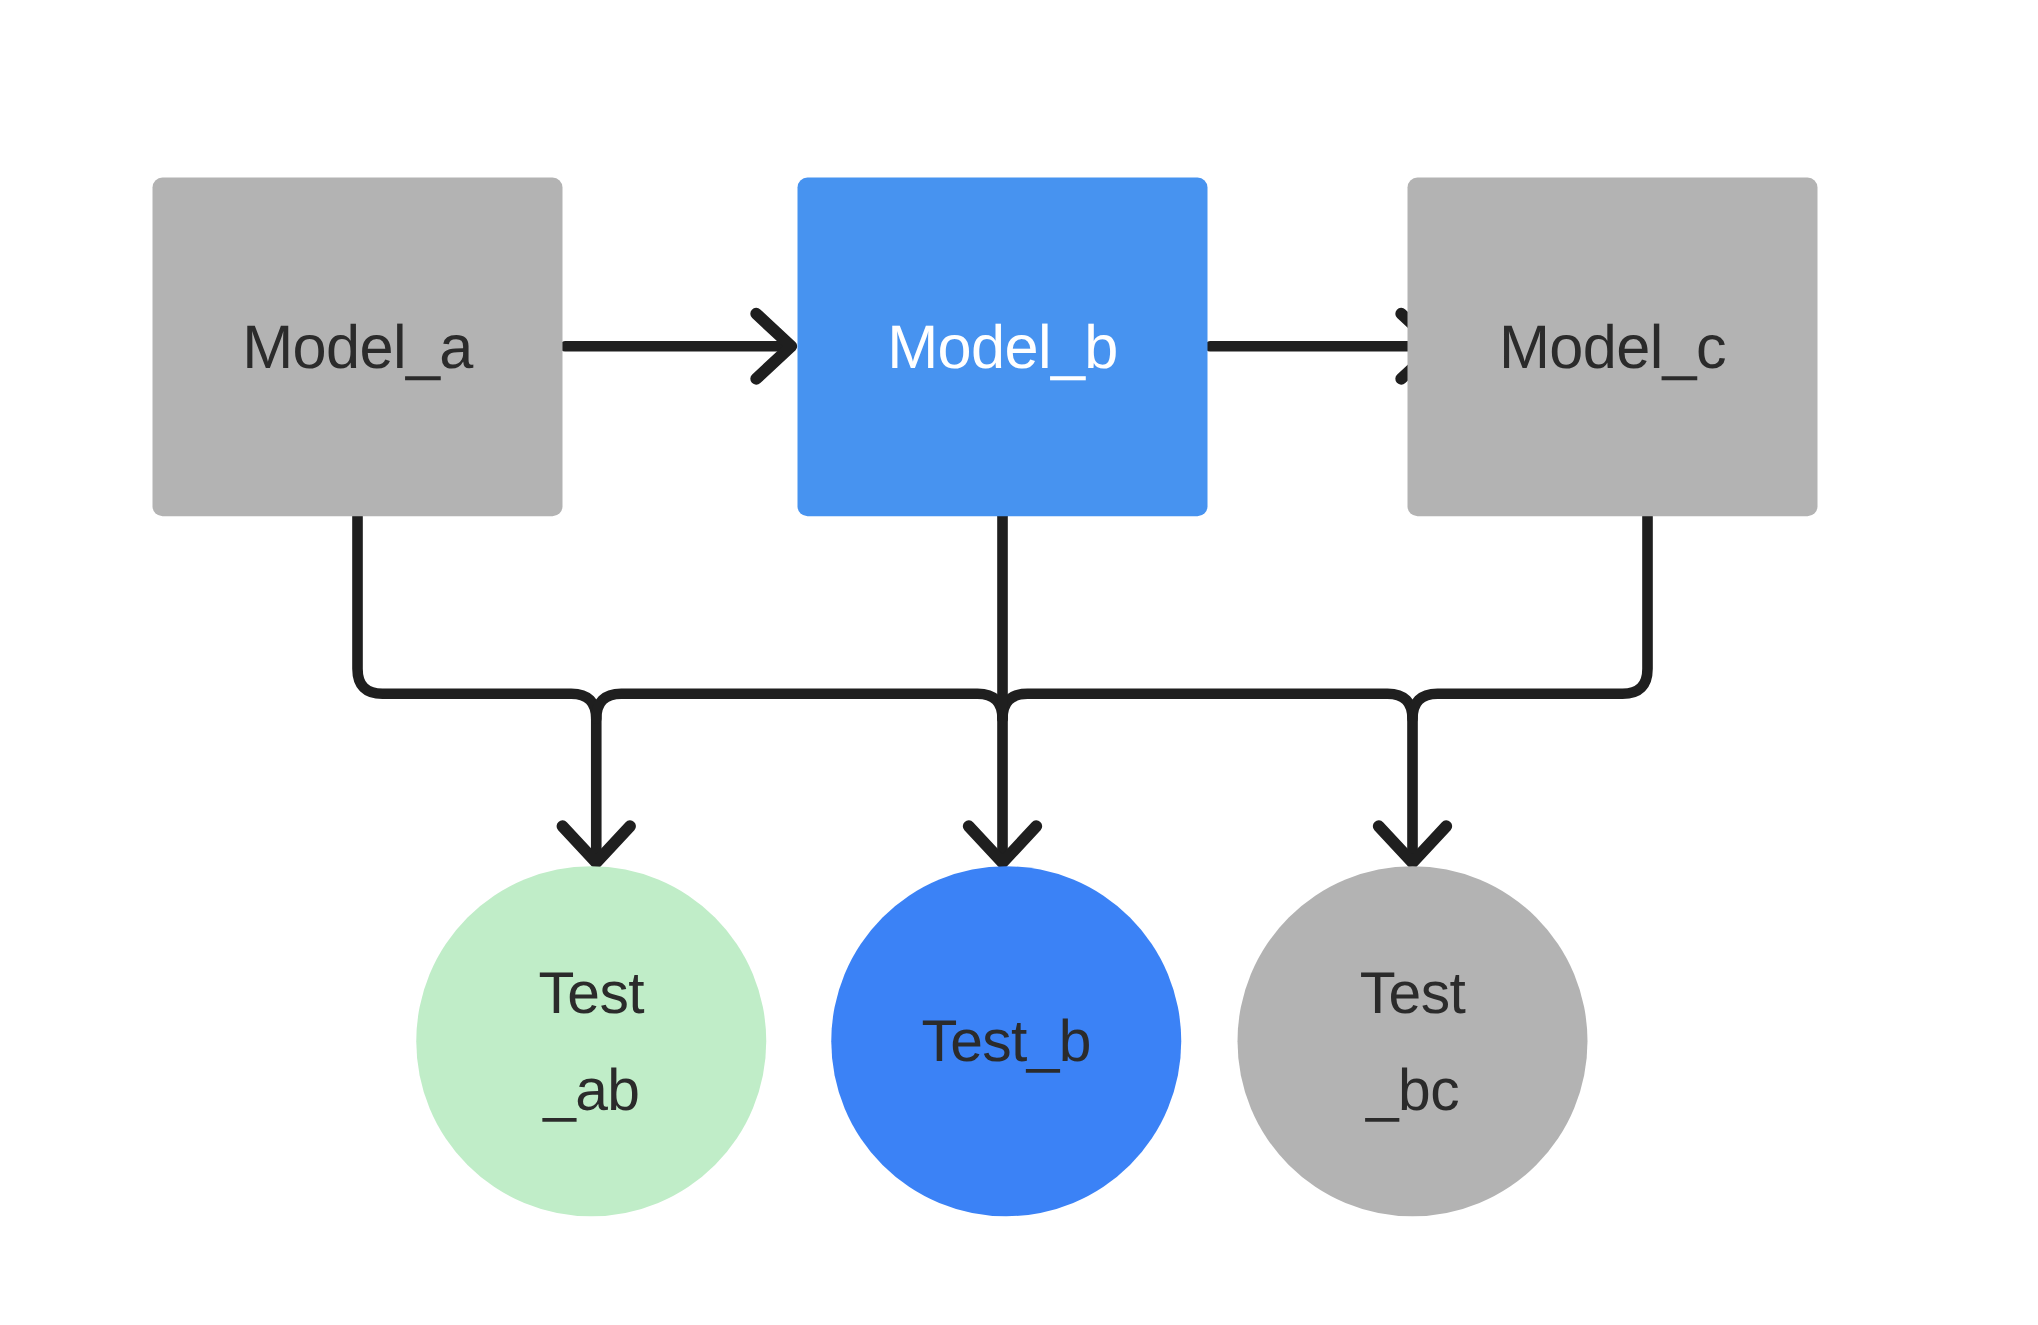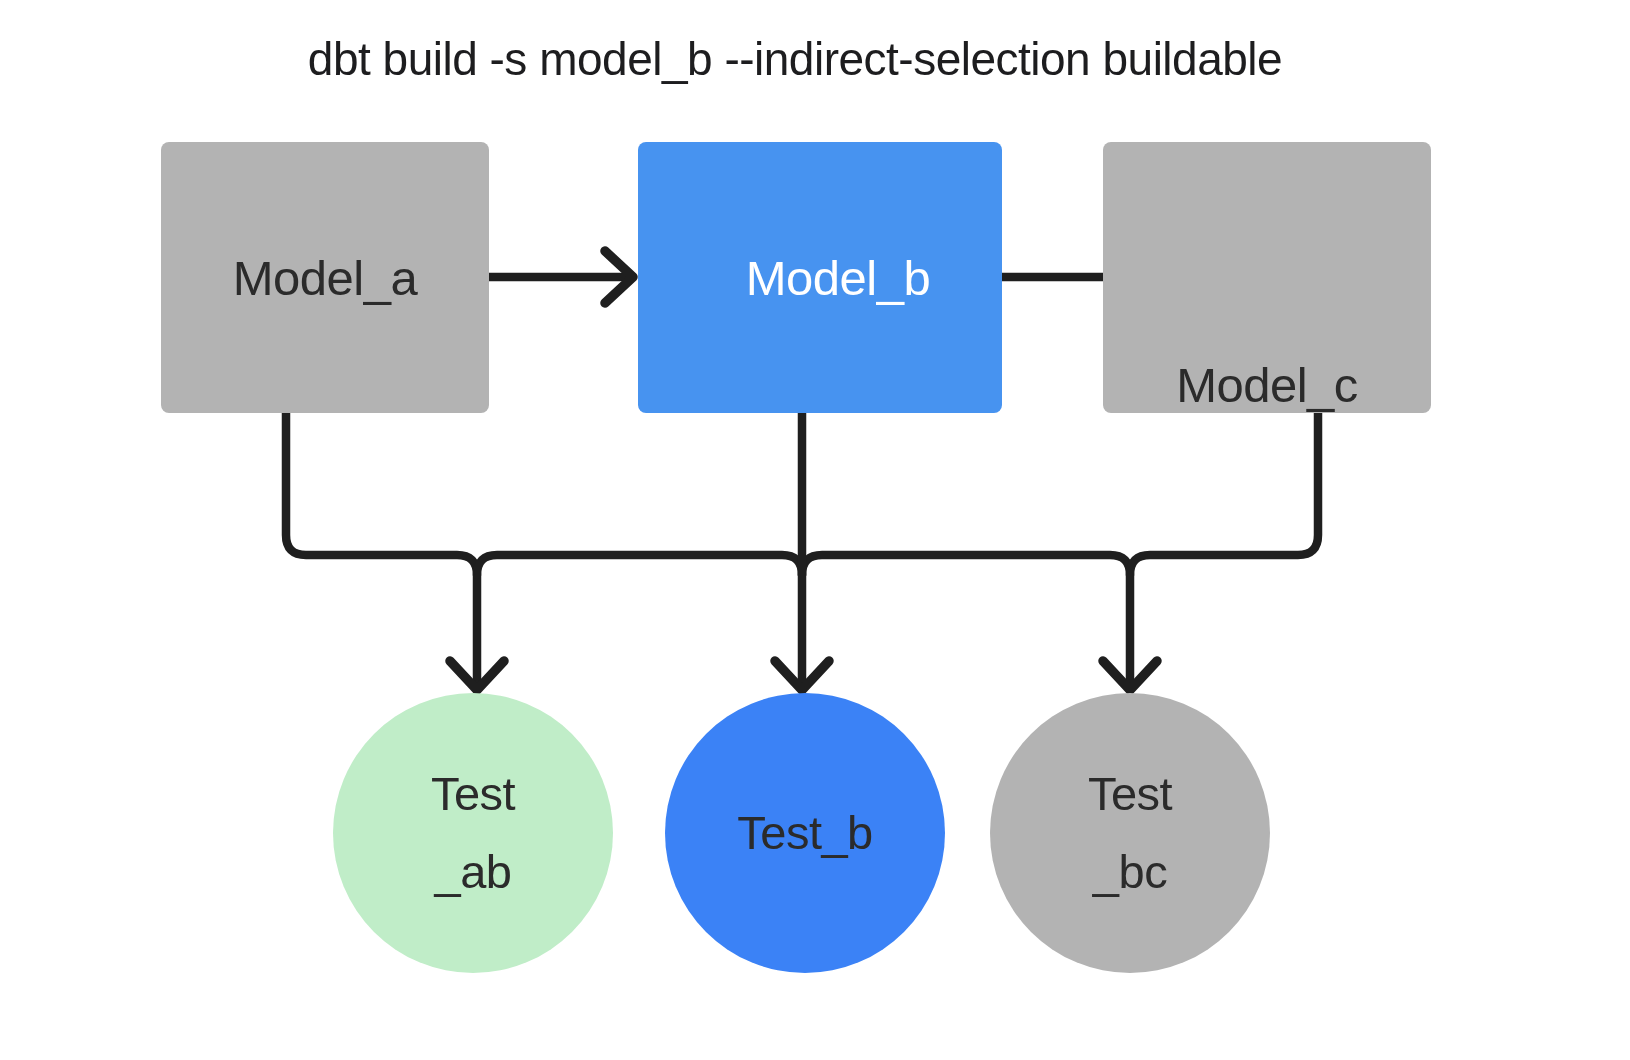--- a/index.html
+++ b/index.html
@@ -42,23 +42,23 @@
     border-radius: 8px;
     display: flex;
     align-items: center;
     justify-content: center;
     font-size: 49px;
     font-weight: 500;
     letter-spacing: -0.5px;
   }
   .model.gray { background: #b3b3b3; color: #2b2b2b; }
   .model.blue { background: #4793f0; color: #ffffff; }
-  .model-a { left: 122px; margin-left: 39px; }
-  .model-b { left: 638px; padding-left: 36px; }
-  .model-c { left: 1103px; align-items: flex-end; }
+  .model-a { left: 122px; }
+  .model-b { left: 638px; }
+  .model-c { left: 1126px; }
   .test {
     position: absolute;
     width: 280px;
     height: 280px;
     top: 693px;
     border-radius: 50%;
     display: flex;
     flex-direction: column;
     align-items: center;
     justify-content: center;
@@ -70,21 +70,20 @@
   .test .line { display: block; text-align: center; line-height: 1.65; }
   .test.green  { background: #c0edc8; left: 333px; }
   .test.yellow { background: #3b82f6; left: 665px; }
   .test.grayc  { background: #b3b3b3; left: 990px; }
 </style>
 </head>
 <body>
 
 <div class="canvas">
 
-  <h1 class="title">dbt build -s model_b --indirect-selection buildable</h1>
 
   <svg class="edges-layer" viewBox="0 0 1630 1060" xmlns="http://www.w3.org/2000/svg" aria-hidden="true">
 
     <path d="M452 277 L628 277"></path>
     <path class="arrowhead" d="M605 251 L633 277 L605 303"></path>
 
     <path d="M968 277 L1144 277"></path>
     <path class="arrowhead" d="M1121 251 L1149 277 L1121 303"></path>
 
     <path d="M286 413 L286 535 Q286 555 306 555 L457 555 Q477 555 477 575 L477 686"></path>

